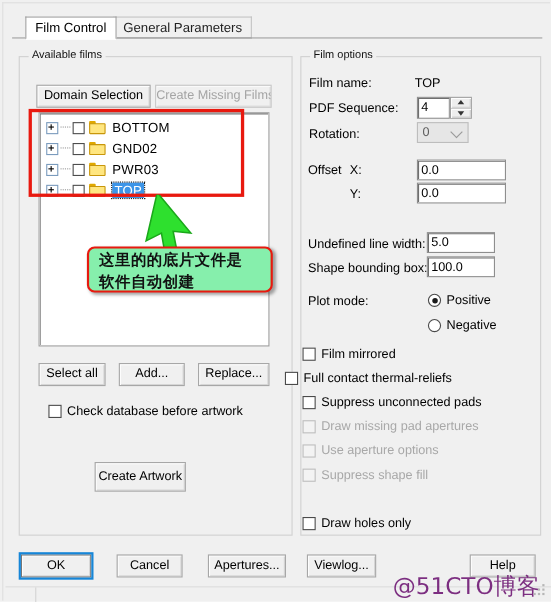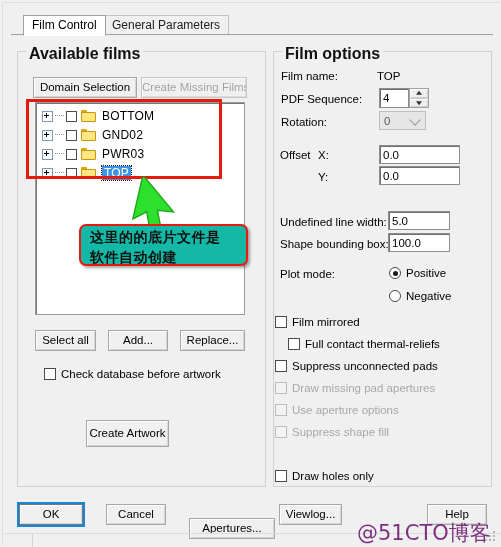--- a/index.html
+++ b/index.html
@@ -20,21 +20,21 @@
        font-size:12px;white-space:nowrap;box-sizing:border-box;}
   .tab.active{background:#ffffff;border:1px solid #a0a0a0;border-bottom:1px solid #ffffff;
       left:12px;z-index:3;top:0;height:21px;}
   .tab.inactive{background:#f0f0f0;border:1px solid #c3c3c3;border-bottom:1px solid #a0a0a0;
       left:92px;z-index:1;color:#222;}
   .tabline{position:absolute;left:8px;top:31px;width:482px;height:1px;background:#a0a0a0;z-index:2;}
 
   
   .group{position:absolute;border:1px solid #d0d0d0;box-sizing:border-box;background:transparent;}
   .group > .gtitle{position:absolute;top:-7px;left:8px;background:#f0f0f0;padding:0 3px;
-      font-size:16px;color:#111;white-space:nowrap;font-weight:bold;}
+      font-size:10px;color:#111;white-space:nowrap;}
 
   #grp-available{left:14px;top:48px;width:249px;height:436px;}
   #grp-filmopts{left:270px;top:48px;width:219px;height:436px;}
 
   
   .btn{position:absolute;box-sizing:border-box;background:#f0f0f0;
        border:1px solid #a7a7a7;color:#000;font-size:11.5px;text-align:center;
        white-space:nowrap;overflow:hidden;
        box-shadow: inset 1px 1px 0 #fdfdfd, inset -1px -1px 0 #d6d6d6;}
   .btn.disabled{color:#a4a4a4;border-color:#c6c6c6;
@@ -43,21 +43,21 @@
 
   #btn-domain{left:30px;top:74px;width:104px;height:21px;line-height:19px;}
   #btn-createmissing{left:138px;top:74px;width:106px;height:21px;line-height:19px;}
   #btn-selectall{left:32px;top:327px;width:61px;height:21px;line-height:19px;}
   #btn-add{left:105px;top:327px;width:60px;height:21px;line-height:19px;}
   #btn-replace{left:177px;top:327px;width:65px;height:21px;line-height:19px;}
   #btn-createartwork{left:83px;top:417px;width:83px;height:27px;line-height:25px;}
 
   #btn-ok{left:16px;top:501px;width:64px;height:21px;line-height:19px;}
   #btn-cancel{left:103px;top:501px;width:60px;height:21px;line-height:19px;}
-  #btn-apertures{left:186px;top:515px;width:86px;height:21px;line-height:19px;}
+  #btn-apertures{left:186px;top:501px;width:71px;height:21px;line-height:19px;}
   #btn-viewlog{left:276px;top:501px;width:63px;height:21px;line-height:19px;}
   #btn-help{left:424px;top:501px;width:60px;height:21px;line-height:19px;}
 
   .bottombar-line{position:absolute;left:2px;top:530px;width:497px;height:1px;background:#dcdcdc;}
   .leftrail{position:absolute;left:29px;top:531px;width:1px;height:16px;background:#d4d4d4;}
 
   
   .listbox{position:absolute;left:32px;top:99px;width:210px;height:213px;background:#fff;
       border:1px solid #9c9c9c;box-sizing:border-box;
       box-shadow: inset 1px 1px 0 #767676;}
@@ -109,21 +109,21 @@
   .arrow-dn{transform:translate(-50%,-45%);border-top:4px solid #333;}
   .combo{position:absolute;box-sizing:border-box;background:#e6e6e6;border:1px solid #bdbdbd;
       font-size:11.5px;padding:1px 0 0 4px;color:#5c5c5c;overflow:hidden;white-space:nowrap;}
   .combo .chev{position:absolute;right:6px;top:4px;width:7px;height:7px;
       border-left:1.6px solid #9a9a9a;border-bottom:1.6px solid #9a9a9a;transform:rotate(-45deg);}
 
   
   .redbox{position:absolute;left:23px;top:96px;width:196px;height:80px;
       border:3px solid #e8190f;box-sizing:border-box;z-index:10;pointer-events:none;}
   .callout{position:absolute;left:76px;top:221px;width:169px;height:42px;z-index:12;
-      background:#14b8a6;border:2px solid #e8190f;border-radius:7px;
+      background:#86efac;border:2px solid #e8190f;border-radius:7px;
       box-shadow:2px 2px 3px rgba(0,0,0,.35);
       font-family:"DejaVu Sans", sans-serif;font-size:14px;line-height:20px;
       color:#111;padding:1px 0 0 9px;box-sizing:border-box;font-weight:bold;}
   .callout div{letter-spacing:.5px;}
   .cursor{position:absolute;left:128px;top:174px;width:56px;height:60px;z-index:11;}
 
   .watermark{position:absolute;left:280px;top:518px;width:221px;height:26px;z-index:20;
       pointer-events:none;}
   .wm-a{position:absolute;left:0;top:1px;font-size:16px;color:#c9cdd4;opacity:.85;
       white-space:nowrap;font-family:"Liberation Sans",sans-serif;}
@@ -248,21 +248,21 @@
   </div>
   <div class="rrow" style="left:386px;top:285px">
     <span class="radio"></span>
     <span class="rlabel">Negative</span>
   </div>
 
   <div class="cbrow" style="left:272px;top:309px">
     <span class="cbox"></span>
     <span class="cblabel">Film mirrored</span>
   </div>
-  <div class="cbrow" style="left:285px;top:331px">
+  <div class="cbrow" style="left:256px;top:331px">
     <span class="cbox"></span>
     <span class="cblabel">Full contact thermal-reliefs</span>
   </div>
   <div class="cbrow" style="left:272px;top:353px">
     <span class="cbox"></span>
     <span class="cblabel">Suppress unconnected pads</span>
   </div>
   <div class="cbrow" style="left:272px;top:375px">
     <span class="cbox dis"></span>
     <span class="cblabel dis">Draw missing pad apertures</span>

